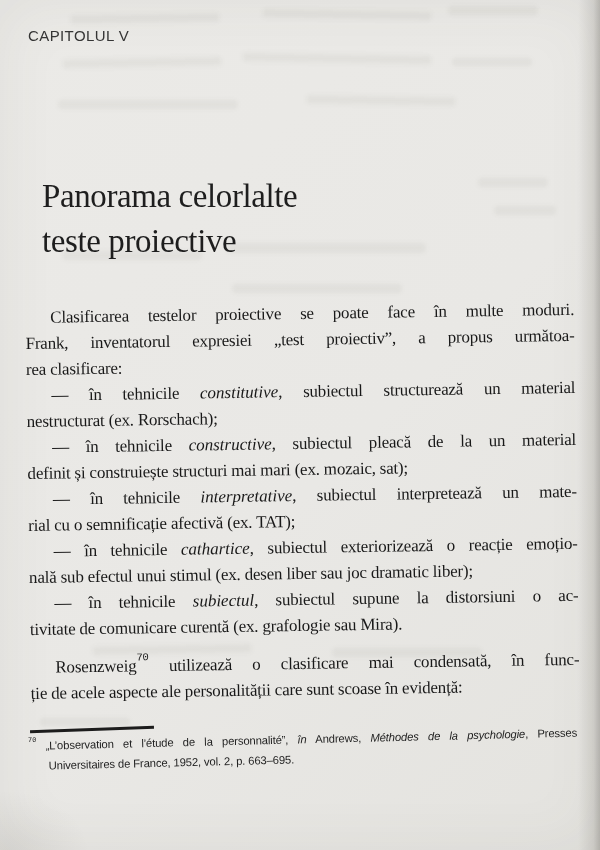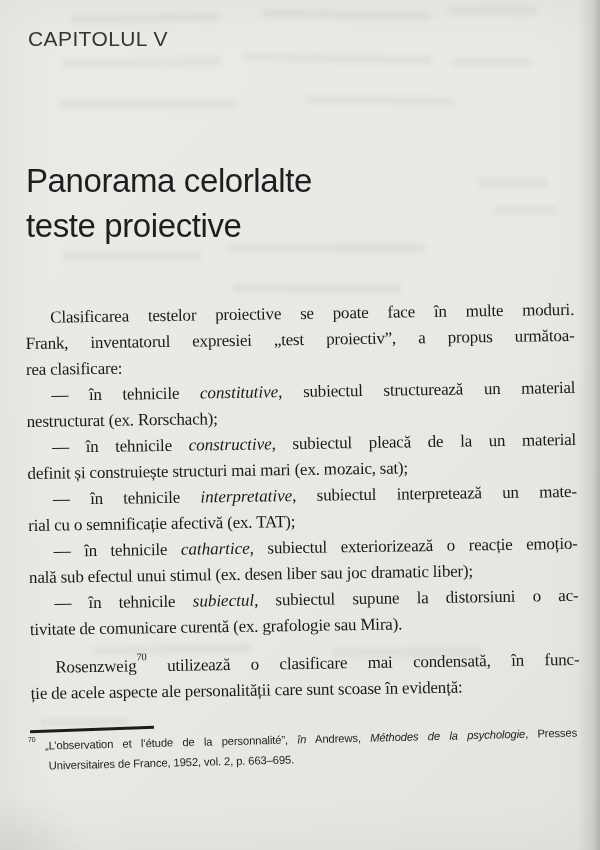--- a/index.html
+++ b/index.html
@@ -24,21 +24,21 @@
 
   
   .ghost {
     position:absolute; filter: blur(2px); border-radius:5px;
     background: rgba(70,68,62,0.055);
   }
 
   .chapter-label {
     position:absolute; left:28px; top:27px;
     font-family:"Liberation Sans", sans-serif;
-    font-size:21px; letter-spacing:0.4px; color:#353535;
+    font-size:15px; letter-spacing:0.4px; color:#353535;
   }
 
   .page-title {
     position:absolute; left:26px; top:158px;
     font-family:"Liberation Sans", sans-serif;
     font-size:33px; line-height:45px; letter-spacing:-0.4px;
     color:#1e1e1e; white-space:pre-line;
   }
 
   .body-wrap {
@@ -47,21 +47,21 @@
     color:#191919;
     transform: rotate(-0.85deg); transform-origin: 0 0;
   }
   .para { margin:0; }
   .para.gap { margin-top:12px; }
   .line { height:26px; overflow:hidden; }
   .line.first { padding-left:25px; }
   .line.just { text-align:justify; }
   .line.just::after { content:""; display:inline-block; width:100%; height:0; vertical-align:top; }
   .line i { letter-spacing:0; }
-  sup { font-size:0.62em; line-height:0; position:relative; top:-0.45em; }
+  sup { font-size:0.62em; line-height:0; position:relative; top:-0.45em;font-family:Liberation Mono, monospace; }
 
   .footnote-rule {
     position:absolute; left:30px; top:728px; width:124px; height:2.5px;
     background:#1c1c1c; transform: rotate(-2deg);
   }
   .footnote {
     position:absolute; left:28px; top:737px; width:549px;
     font-family:"Liberation Sans", sans-serif;
     font-size:11.3px; line-height:19.5px; letter-spacing:-0.15px;
     color:#1f1f1f;
@@ -89,21 +89,21 @@
   <div class="ghost" style="left:494px; top:206px; width:62px;  height:9px;"></div>
   <div class="ghost" style="left:226px; top:243px; width:200px; height:10px;"></div>
   <div class="ghost" style="left:62px;  top:251px; width:140px; height:9px;"></div>
   <div class="ghost" style="left:232px; top:284px; width:170px; height:9px;"></div>
   <div class="ghost" style="left:92px;  top:645px; width:160px; height:9px; transform:rotate(-1deg);"></div>
   <div class="ghost" style="left:332px; top:648px; width:150px; height:9px;"></div>
   <div class="ghost" style="left:40px;  top:718px; width:90px;  height:8px;"></div>
 
   <div class="chapter-label">CAPITOLUL V</div>
 
-  <h1 class="page-title" style="margin: 0px; font-weight: normal; color: rgb(30, 30, 30);">Panorama celorlalte
+  <h1 class="page-title" style="margin: 16px; font-weight: normal; color: rgb(30, 30, 30); font-family: Liberation Serif, serif;">Panorama celorlalte
 teste proiective</h1>
 
   <div class="body-wrap" style="color: rgb(25, 25, 25);">
       <div class="para">
         <div class="line first just">Clasificarea testelor proiective se poate face în multe moduri.</div>
         <div class="line just">Frank, inventatorul expresiei „test proiectiv”, a propus următoa-</div>
         <div class="line">rea clasificare:</div>
       </div>
       <div class="para">
         <div class="line first just">— în tehnicile <i>constitutive</i>, subiectul structurează un material</div>

